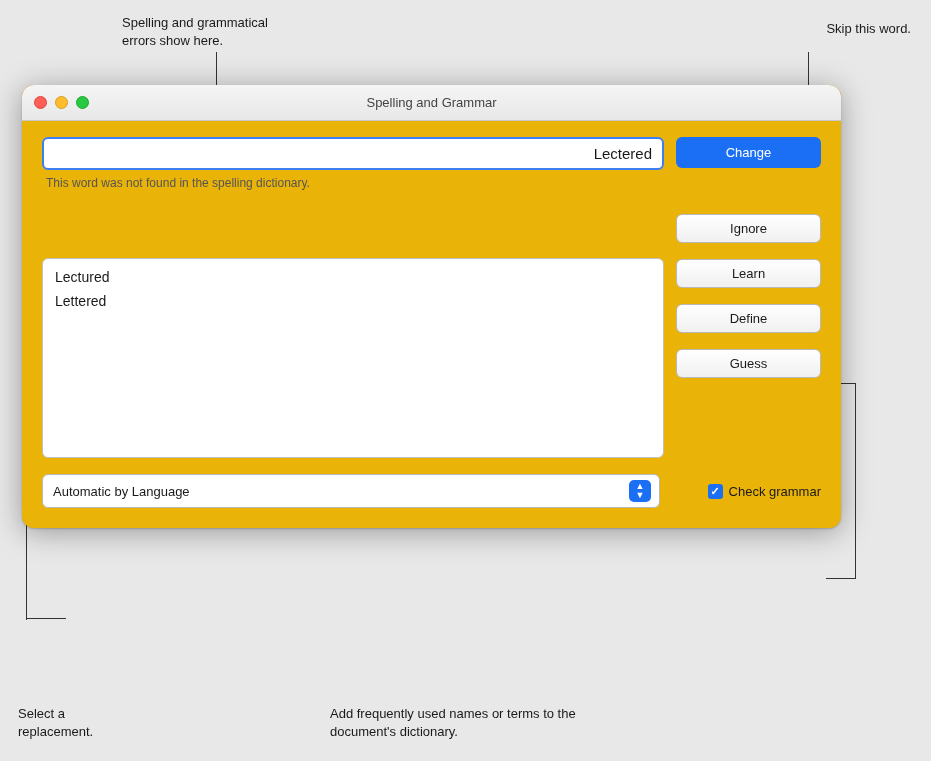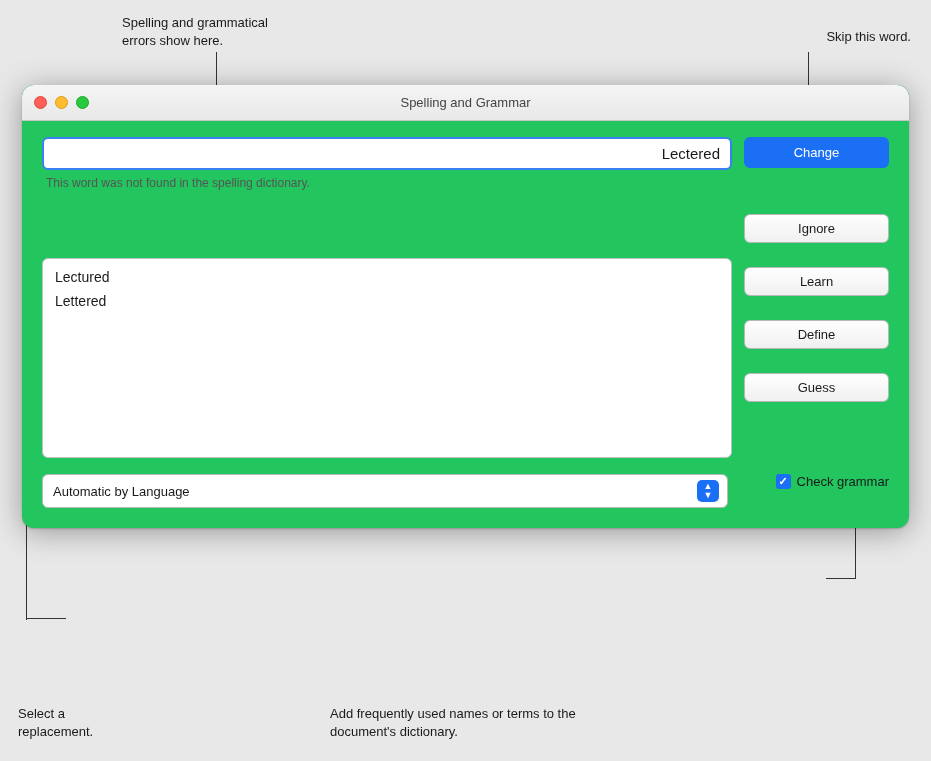--- a/index.html
+++ b/index.html
@@ -27,21 +27,21 @@
 
     
     .ann-spelling {
       top: 2px;
       left: 122px;
       width: 200px;
     }
 
     
     .ann-skip {
-      top: 16px;
+      top: 8px;
       right: 20px;
       text-align: right;
     }
 
     
     .ann-select {
       bottom: 20px;
       left: 18px;
       width: 140px;
     }
@@ -51,22 +51,22 @@
       bottom: 20px;
       left: 330px;
       width: 280px;
     }
 
     
     .window {
       position: absolute;
       top: 85px;
       left: 22px;
-      width: 887px;
-      background: #22c55e;
+      width: 819px;
+      background: #eab308;
       border-radius: 12px;
       box-shadow: 0 4px 30px rgba(0,0,0,0.35), 0 1px 2px rgba(0,0,0,0.2);
       overflow: hidden;
     }
 
     
     .titlebar {
       background: linear-gradient(to bottom, #f5f5f5, #e8e8e8);
       height: 36px;
       display: flex;
@@ -188,30 +188,30 @@
 
     .suggestion-item {
       padding: 4px 12px;
       cursor: pointer;
       font-size: 14px;
     }
 
     .action-buttons {
       display: flex;
       flex-direction: column;
-      gap: 24px;
+      gap: 16px;
       min-width: 145px;
       justify-content: flex-start;
       padding-top: 0;
     }
 
     
     .bottom-section {
       display: flex;
-      align-items: flex-start;
+      align-items: center;
       gap: 16px;
     }
 
     .language-select-wrapper {
       flex: 1;
       display: flex;
       align-items: center;
       background: white;
       border: 1px solid #b8b8b8;
       border-radius: 6px;

